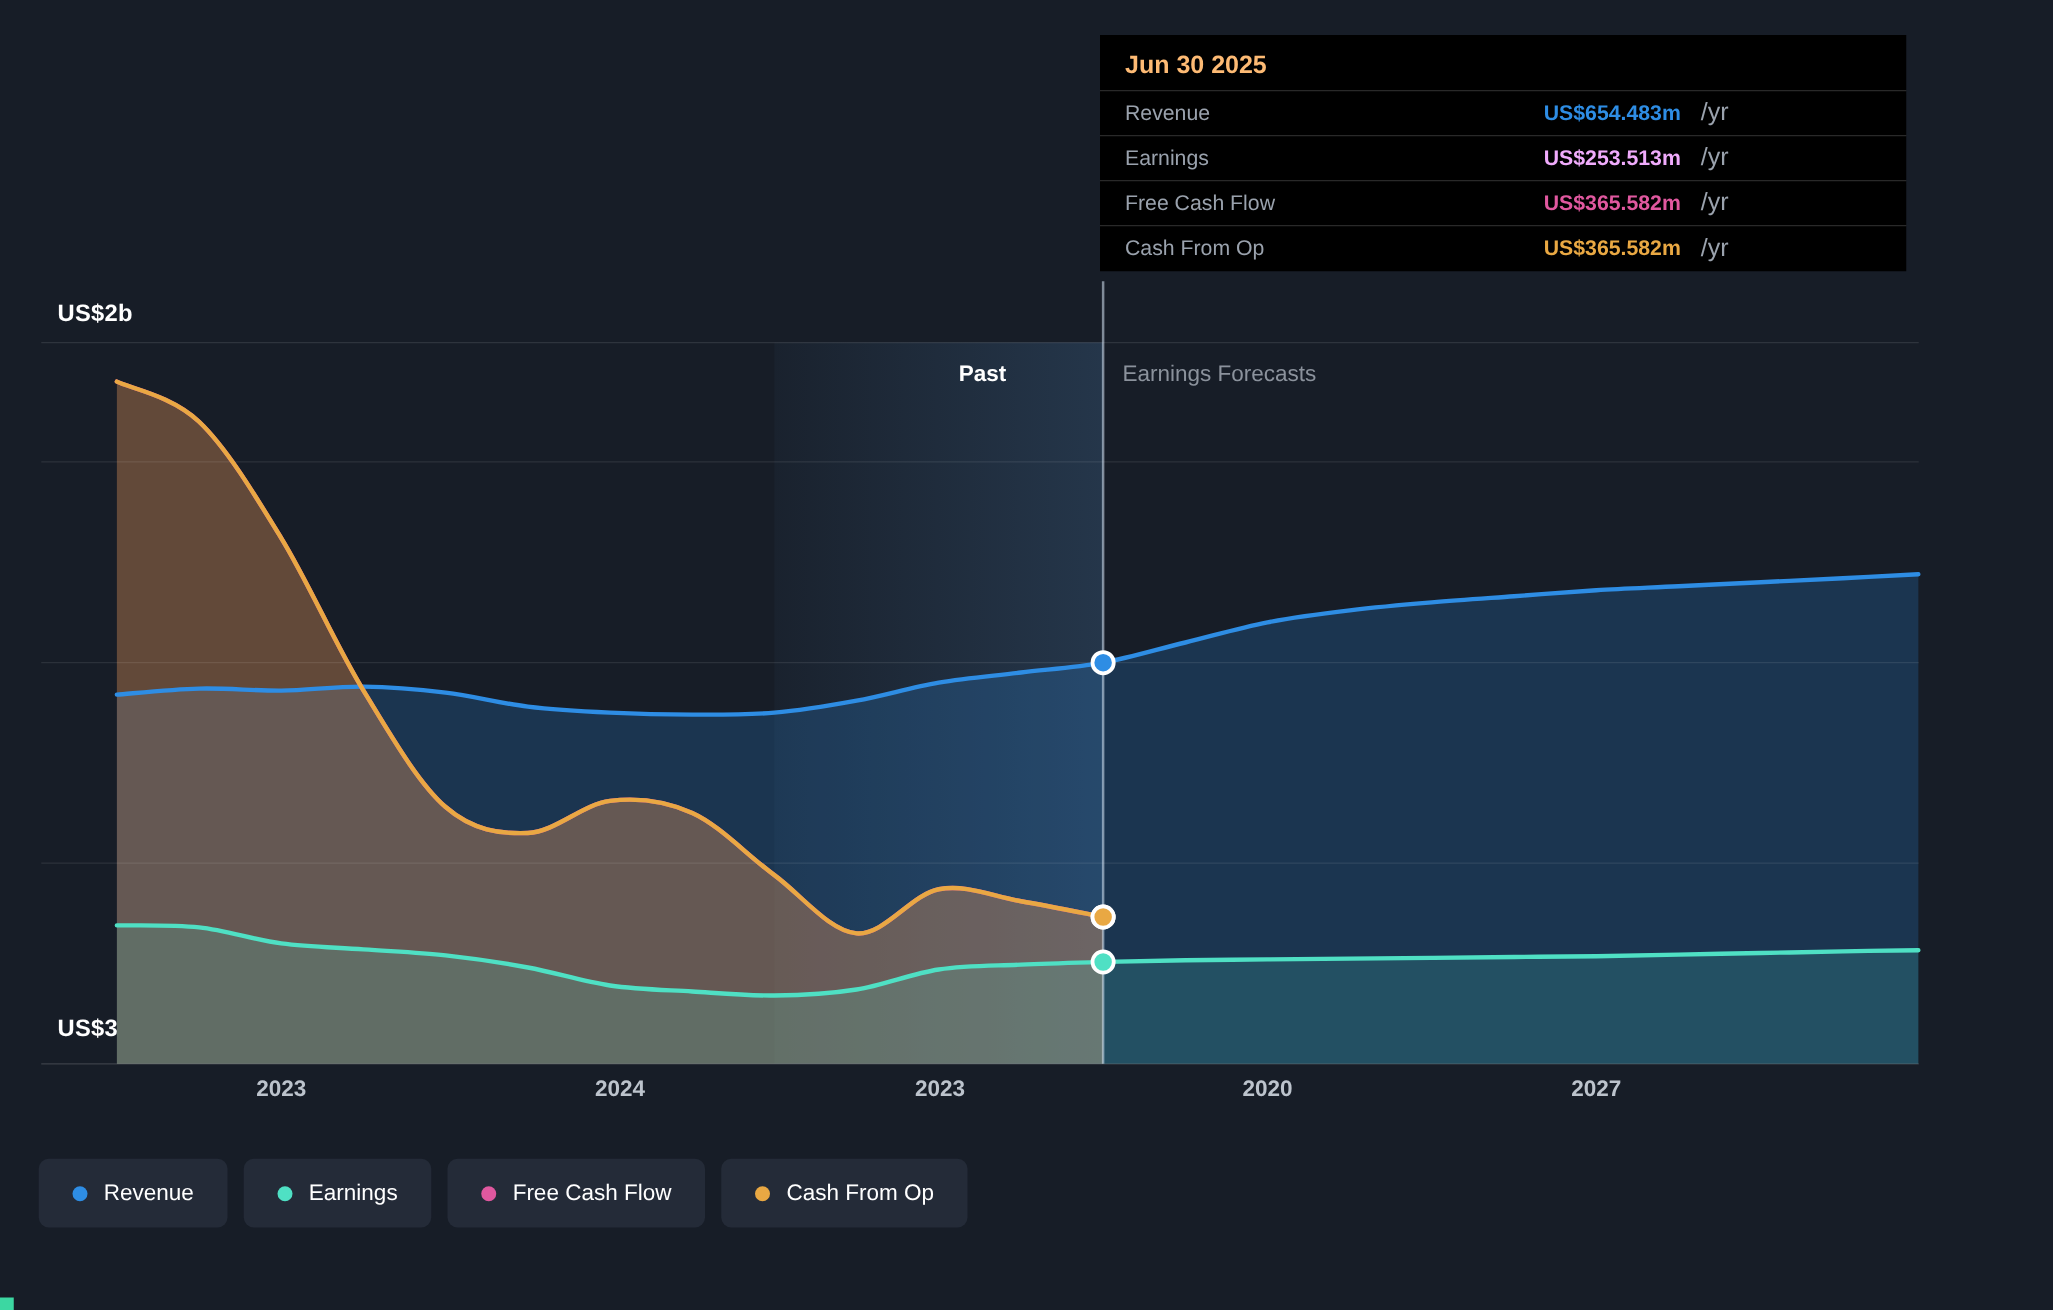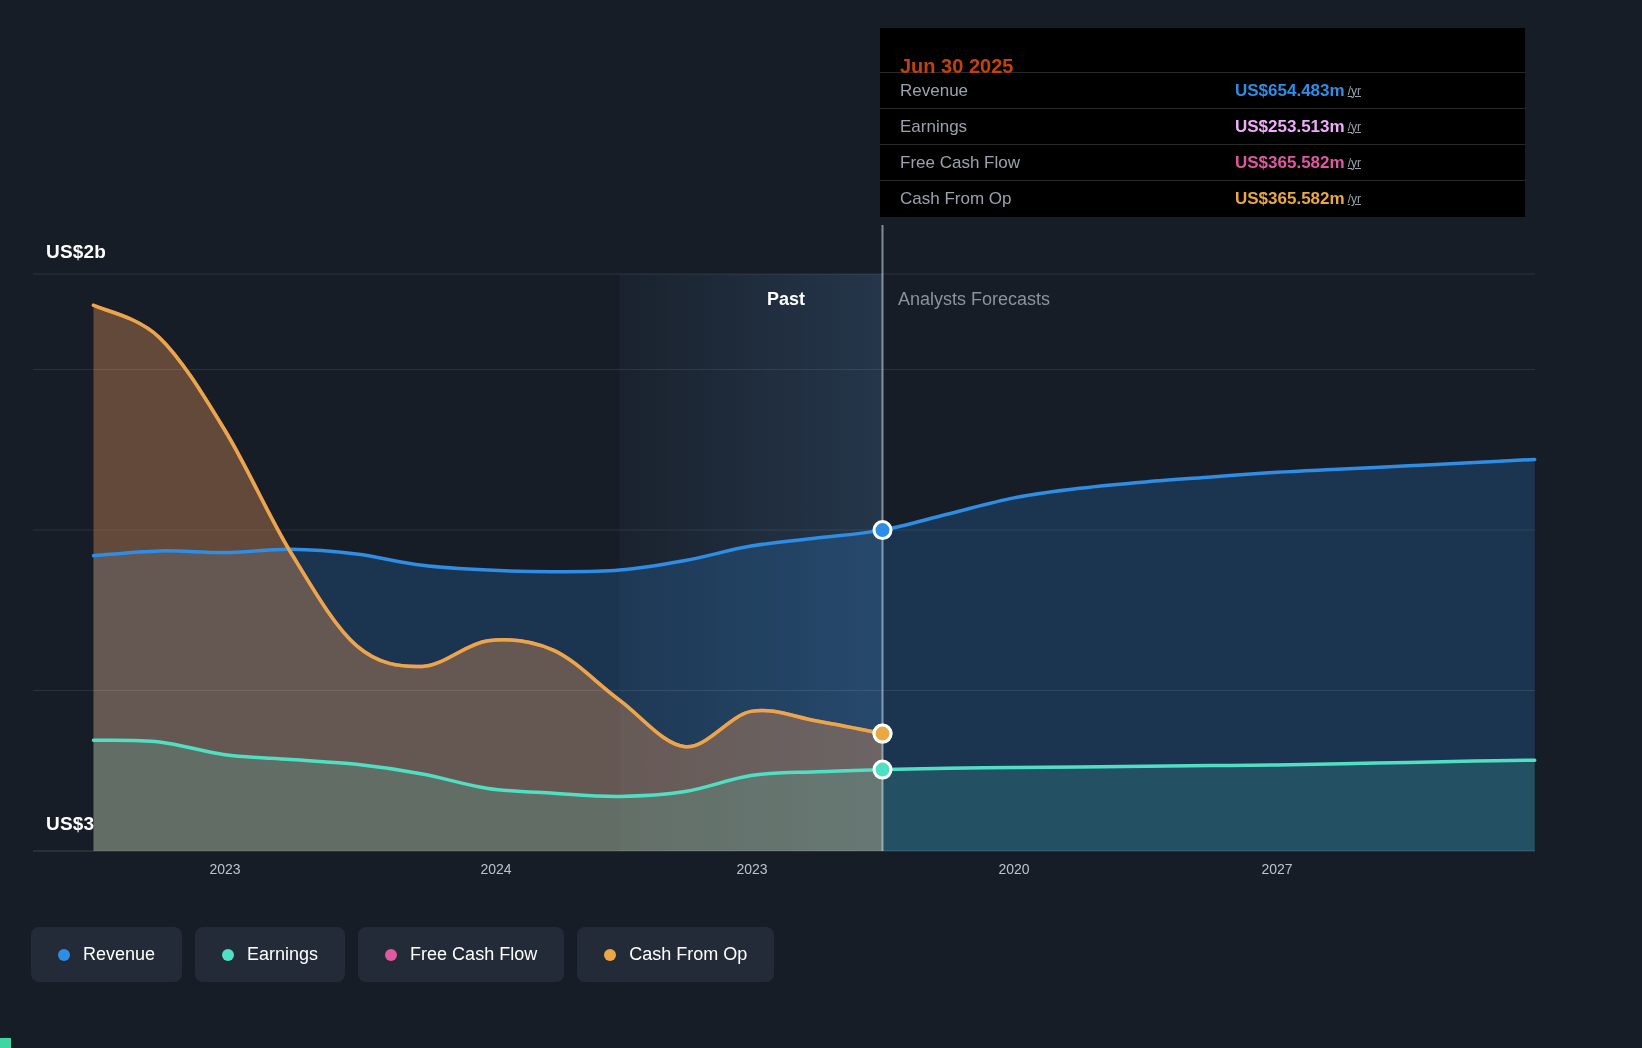--- a/index.html
+++ b/index.html
@@ -25,41 +25,41 @@
 
   .zone-label { position:absolute; top:289px; font-size:18px; }
   .zone-past {
     left:706px; width:160px; text-align:center;
     color:#ffffff; font-weight:bold;
   }
   .zone-forecast { left:898px; color:#8b929c; }
 
   .x-tick {
     position:absolute; top:861px; transform:translateX(-50%);
-    color:#bcc3cc; font-size:14px;
+    color:#bcc3cc; font-size:18px;font-weight:bold;
   }
 
   .tooltip {
     position:absolute; left:880px; top:28px; width:645px;
     background:#000000; z-index:6;
   }
   .tooltip-title {
-    height:45px; line-height:45px; padding:16px 20px;
-    color:#c2410c; font-size:20px; font-weight:bold;
+    height:45px; line-height:45px; padding:2px 20px;
+    color:#fdba74; font-size:20px; font-weight:bold;
     border-bottom:1px solid rgba(255,255,255,0.16);
   }
   .tooltip-row {
     display:flex; align-items:center; height:36px; padding:0 20px;
     border-bottom:1px solid rgba(255,255,255,0.16);
     font-size:17px;
   }
   .tooltip-row:last-child { border-bottom:none; }
   .t-label { flex:0 0 335px; color:#9aa2ad; }
   .t-value { font-weight:bold; }
-  .t-suffix { color:#9aa2ad; margin-left:3px; font-size:12px;text-decoration:underline; }
+  .t-suffix { color:#9aa2ad; margin-left:16px; font-size:20px; }
 
   .legend {
     position:absolute; left:31px; top:927px;
     display:flex; gap:13px; z-index:5;
   }
   .pill {
     display:flex; align-items:center; gap:13px;
     height:55px; padding:0 27px;
     background:#242b38; border-radius:8px;
     color:#ffffff; font-size:18px;
@@ -102,21 +102,21 @@
       <circle cx="882.5" cy="530.1" r="8.5" fill="#2e8de4" stroke="#ffffff" stroke-width="3"></circle>
       <circle cx="882.5" cy="733.6" r="8.5" fill="#e0589f" stroke="#ffffff" stroke-width="3"></circle>
       <circle cx="882.5" cy="733.6" r="8.5" fill="#e9a843" stroke="#ffffff" stroke-width="3"></circle>
       <circle cx="882.5" cy="769.6" r="8.5" fill="#4fe0c4" stroke="#ffffff" stroke-width="3"></circle>
     </svg>
 
   <div class="y-label y-top">US$2b</div>
   <div class="y-label y-bottom">US$3</div>
 
   <div class="zone-label zone-past">Past</div>
-  <div class="zone-label zone-forecast">Analysts Forecasts</div>
+  <div class="zone-label zone-forecast">Earnings Forecasts</div>
 
   <div class="x-tick" style="left:225px">2023</div>
   <div class="x-tick" style="left:496px">2024</div>
   <div class="x-tick" style="left:752px">2023</div>
   <div class="x-tick" style="left:1014px">2020</div>
   <div class="x-tick" style="left:1277px">2027</div>
 
   <div class="tooltip">
     <div class="tooltip-title">Jun 30 2025</div>
 

